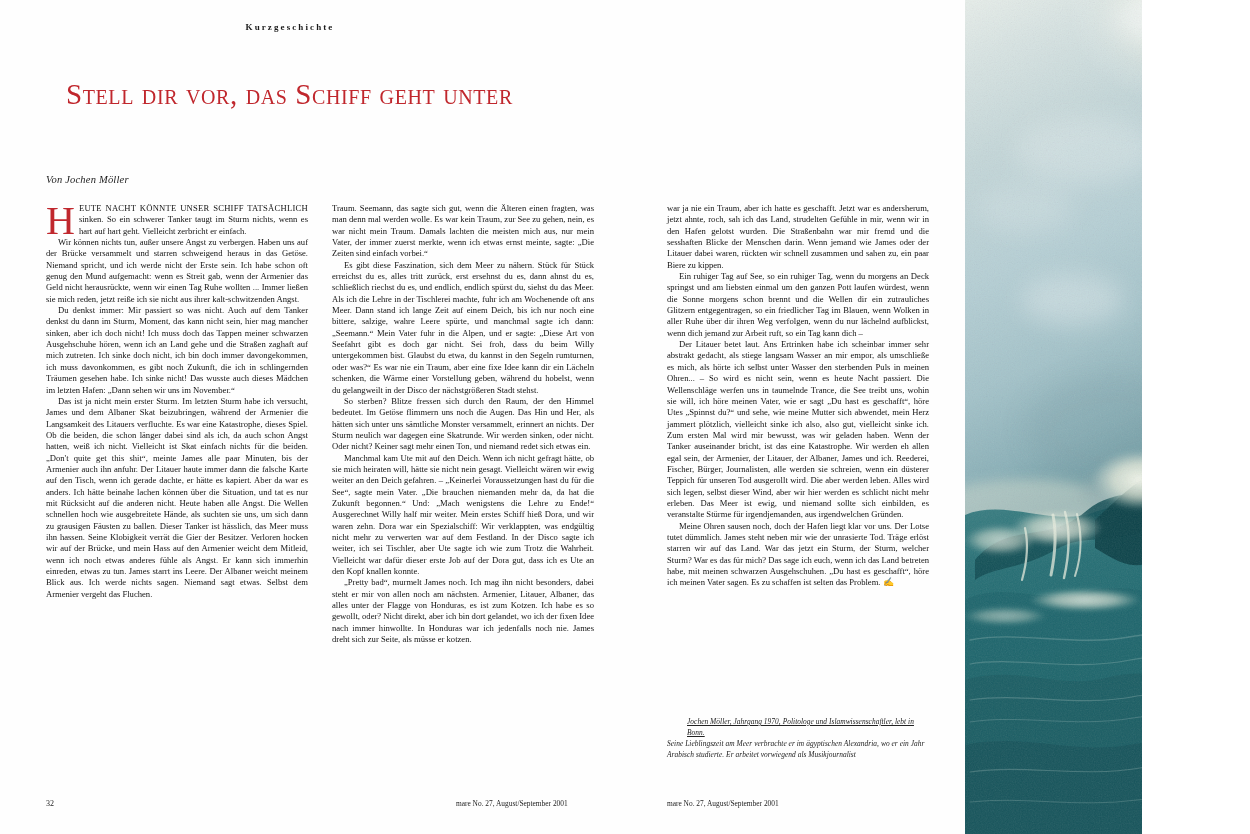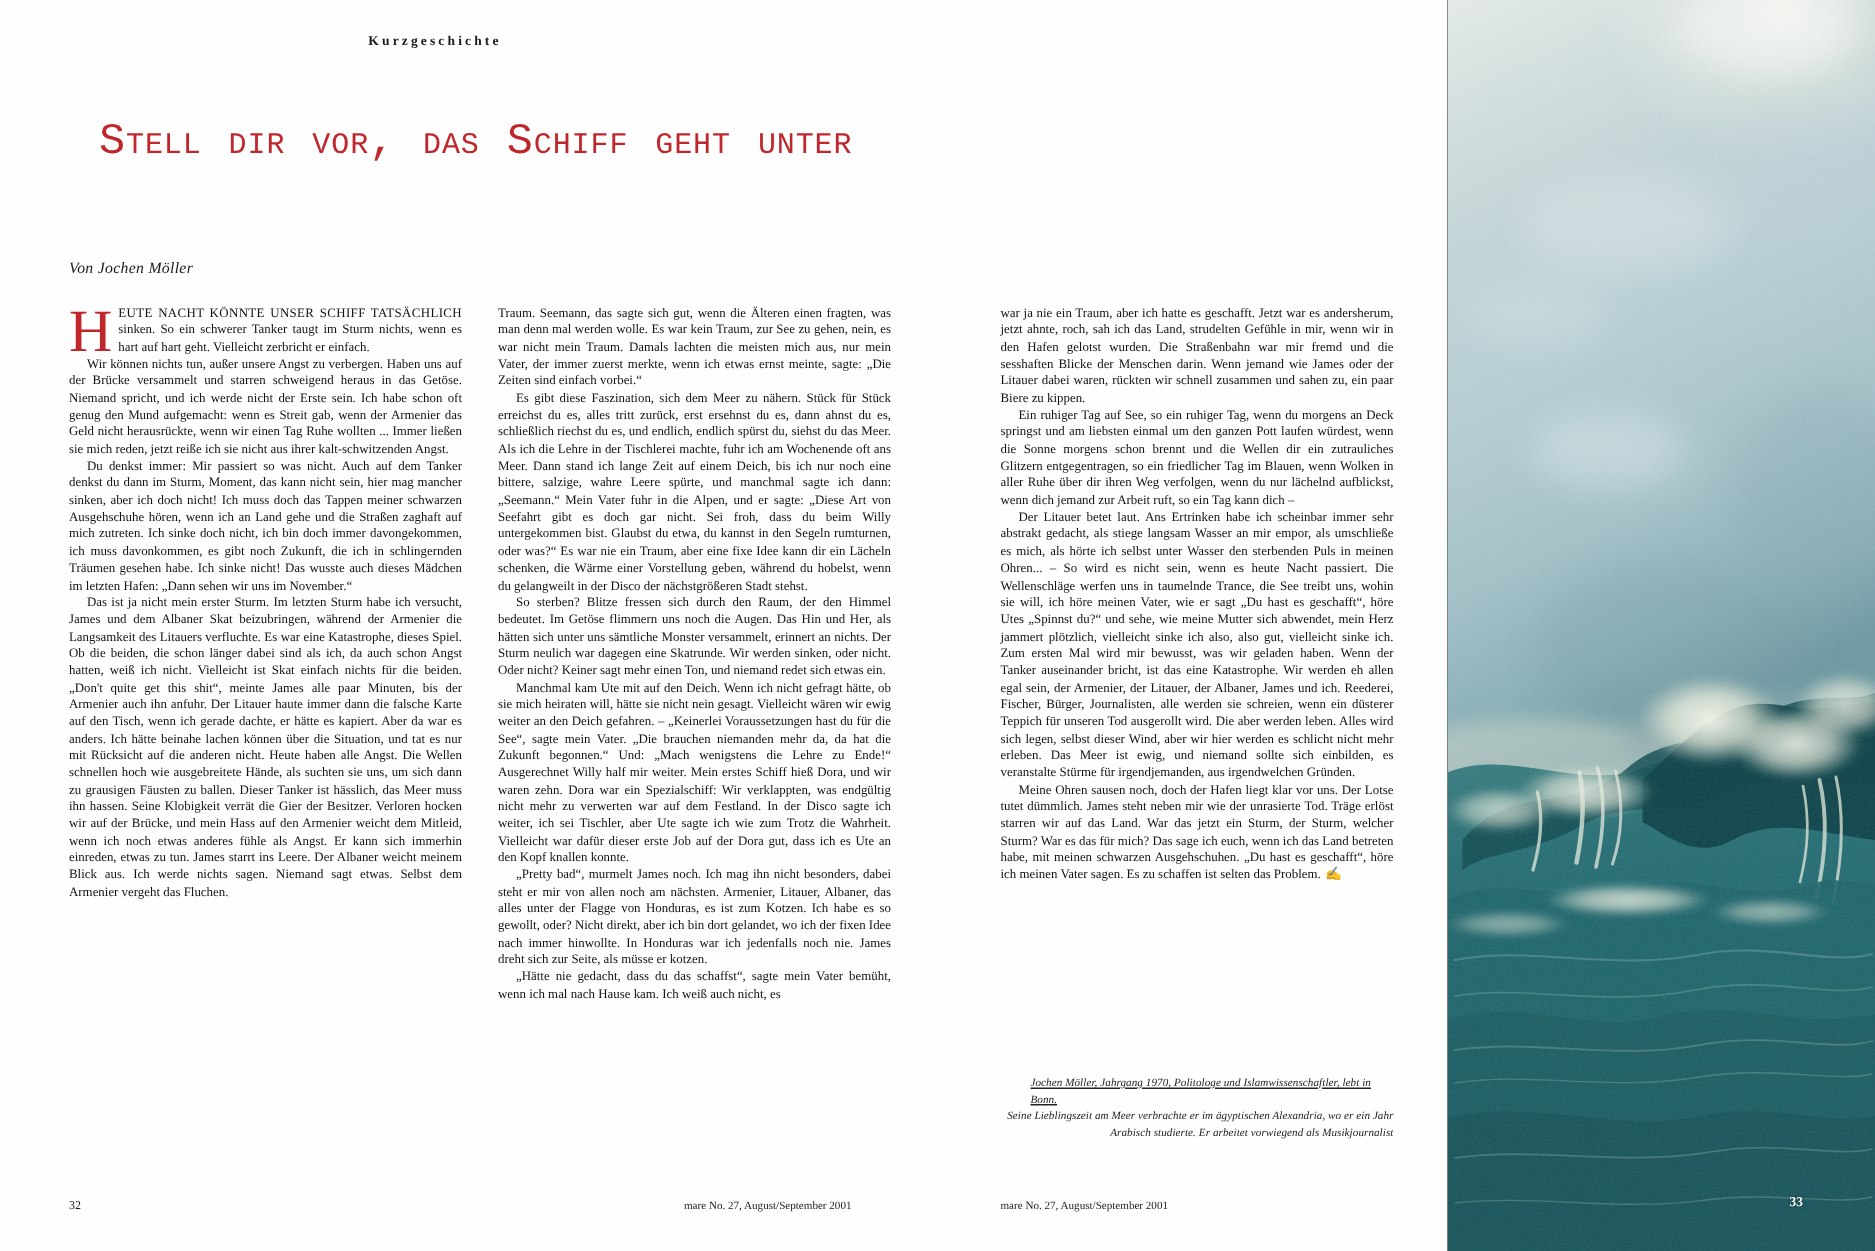--- a/index.html
+++ b/index.html
@@ -2,23 +2,23 @@
 <html><head>
 <meta charset="utf-8">
 <style>
   html, body {
     margin: 0;
     padding: 0;
     background: #ffffff;
   }
   .spread {
     position: relative;
-    width: 1250px;
+    width: 1142px;
     height: 834px;
-    background: #7f1d1d;
+    background: #e5e5e5;
     overflow: hidden;
     font-family: "Liberation Serif", "DejaVu Serif", serif;
   }
 
   
   .pages {
     position: absolute;
     left: 0; top: 0;
     width: 965px;
     height: 834px;
@@ -35,21 +35,21 @@
     font-weight: bold;
     font-size: 9px;
     letter-spacing: 2.1px;
     color: #1a1a1a;
   }
 
   .headline {
     position: absolute;
     top: 78px;
     left: 66px;
-    font-family: Liberation Mono, monospace;
+    font-family: Liberation Serif, serif;
     font-size: 29px;
     font-weight: normal;
     letter-spacing: 0.6px;
     color: #c0272d;
     font-variant: small-caps;
     white-space: nowrap;
   }
 
   .byline {
     position: absolute;
@@ -118,21 +118,21 @@
     font-size: 7.4px;
     line-height: 11px;
     color: #222;
     letter-spacing: 0.05px;
   }
   .bio .line1 {
     text-decoration: underline;
     display: block;
     margin-left: 20px;
   }
-  .bio .line2 { display: block; text-align: right; }
+  .bio .line2 { display: block; }
 
   
   .folio {
     position: absolute;
     bottom: 26px;
     font-size: 8px;
     color: #1c1c1c;
   }
   .folio-left-num { left: 46px; }
   .folio-left-src { left: 456px; font-size: 7.4px; }
@@ -193,21 +193,20 @@
       <p>Du denkst immer: Mir passiert so was nicht. Auch auf dem Tanker denkst du dann im Sturm, Moment, das kann nicht sein, hier mag mancher sinken, aber ich doch nicht! Ich muss doch das Tappen meiner schwarzen Ausgehschuhe hören, wenn ich an Land gehe und die Straßen zaghaft auf mich zutreten. Ich sinke doch nicht, ich bin doch immer davongekommen, ich muss davonkommen, es gibt noch Zukunft, die ich in schlingernden Träumen gesehen habe. Ich sinke nicht! Das wusste auch dieses Mädchen im letzten Hafen: „Dann sehen wir uns im November.“</p>
       <p>Das ist ja nicht mein erster Sturm. Im letzten Sturm habe ich versucht, James und dem Albaner Skat beizubringen, während der Armenier die Langsamkeit des Litauers verfluchte. Es war eine Katastrophe, dieses Spiel. Ob die beiden, die schon länger dabei sind als ich, da auch schon Angst hatten, weiß ich nicht. Vielleicht ist Skat einfach nichts für die beiden. „Don't quite get this shit“, meinte James alle paar Minuten, bis der Armenier auch ihn anfuhr. Der Litauer haute immer dann die falsche Karte auf den Tisch, wenn ich gerade dachte, er hätte es kapiert. Aber da war es anders. Ich hätte beinahe lachen können über die Situation, und tat es nur mit Rücksicht auf die anderen nicht. Heute haben alle Angst. Die Wellen schnellen hoch wie ausgebreitete Hände, als suchten sie uns, um sich dann zu grausigen Fäusten zu ballen. Dieser Tanker ist hässlich, das Meer muss ihn hassen. Seine Klobigkeit verrät die Gier der Besitzer. Verloren hocken wir auf der Brücke, und mein Hass auf den Armenier weicht dem Mitleid, wenn ich noch etwas anderes fühle als Angst. Er kann sich immerhin einreden, etwas zu tun. James starrt ins Leere. Der Albaner weicht meinem Blick aus. Ich werde nichts sagen. Niemand sagt etwas. Selbst dem Armenier vergeht das Fluchen.</p>
     </div>
 
     <div class="col" id="col2">
       <p class="noindent">Traum. Seemann, das sagte sich gut, wenn die Älteren einen fragten, was man denn mal werden wolle. Es war kein Traum, zur See zu gehen, nein, es war nicht mein Traum. Damals lachten die meisten mich aus, nur mein Vater, der immer zuerst merkte, wenn ich etwas ernst meinte, sagte: „Die Zeiten sind einfach vorbei.“</p>
       <p>Es gibt diese Faszination, sich dem Meer zu nähern. Stück für Stück erreichst du es, alles tritt zurück, erst ersehnst du es, dann ahnst du es, schließlich riechst du es, und endlich, endlich spürst du, siehst du das Meer. Als ich die Lehre in der Tischlerei machte, fuhr ich am Wochenende oft ans Meer. Dann stand ich lange Zeit auf einem Deich, bis ich nur noch eine bittere, salzige, wahre Leere spürte, und manchmal sagte ich dann: „Seemann.“ Mein Vater fuhr in die Alpen, und er sagte: „Diese Art von Seefahrt gibt es doch gar nicht. Sei froh, dass du beim Willy untergekommen bist. Glaubst du etwa, du kannst in den Segeln rumturnen, oder was?“ Es war nie ein Traum, aber eine fixe Idee kann dir ein Lächeln schenken, die Wärme einer Vorstellung geben, während du hobelst, wenn du gelangweilt in der Disco der nächstgrößeren Stadt stehst.</p>
       <p>So sterben? Blitze fressen sich durch den Raum, der den Himmel bedeutet. Im Getöse flimmern uns noch die Augen. Das Hin und Her, als hätten sich unter uns sämtliche Monster versammelt, erinnert an nichts. Der Sturm neulich war dagegen eine Skatrunde. Wir werden sinken, oder nicht. Oder nicht? Keiner sagt mehr einen Ton, und niemand redet sich etwas ein.</p>
       <p>Manchmal kam Ute mit auf den Deich. Wenn ich nicht gefragt hätte, ob sie mich heiraten will, hätte sie nicht nein gesagt. Vielleicht wären wir ewig weiter an den Deich gefahren. – „Keinerlei Voraussetzungen hast du für die See“, sagte mein Vater. „Die brauchen niemanden mehr da, da hat die Zukunft begonnen.“ Und: „Mach wenigstens die Lehre zu Ende!“ Ausgerechnet Willy half mir weiter. Mein erstes Schiff hieß Dora, und wir waren zehn. Dora war ein Spezialschiff: Wir verklappten, was endgültig nicht mehr zu verwerten war auf dem Festland. In der Disco sagte ich weiter, ich sei Tischler, aber Ute sagte ich wie zum Trotz die Wahrheit. Vielleicht war dafür dieser erste Job auf der Dora gut, dass ich es Ute an den Kopf knallen konnte.</p>
       <p>„Pretty bad“, murmelt James noch. Ich mag ihn nicht besonders, dabei steht er mir von allen noch am nächsten. Armenier, Litauer, Albaner, das alles unter der Flagge von Honduras, es ist zum Kotzen. Ich habe es so gewollt, oder? Nicht direkt, aber ich bin dort gelandet, wo ich der fixen Idee nach immer hinwollte. In Honduras war ich jedenfalls noch nie. James dreht sich zur Seite, als müsse er kotzen.</p>
-      <p>„Hätte nie gedacht, dass du das schaffst“, sagte mein Vater bemüht, wenn ich mal nach Hause kam. Ich weiß auch nicht, es</p>
     </div>
 
     <div class="col" id="col3">
       <p class="noindent">war ja nie ein Traum, aber ich hatte es geschafft. Jetzt war es andersherum, jetzt ahnte, roch, sah ich das Land, strudelten Gefühle in mir, wenn wir in den Hafen gelotst wurden. Die Straßenbahn war mir fremd und die sesshaften Blicke der Menschen darin. Wenn jemand wie James oder der Litauer dabei waren, rückten wir schnell zusammen und sahen zu, ein paar Biere zu kippen.</p>
       <p>Ein ruhiger Tag auf See, so ein ruhiger Tag, wenn du morgens an Deck springst und am liebsten einmal um den ganzen Pott laufen würdest, wenn die Sonne morgens schon brennt und die Wellen dir ein zutrauliches Glitzern entgegentragen, so ein friedlicher Tag im Blauen, wenn Wolken in aller Ruhe über dir ihren Weg verfolgen, wenn du nur lächelnd aufblickst, wenn dich jemand zur Arbeit ruft, so ein Tag kann dich –</p>
       <p>Der Litauer betet laut. Ans Ertrinken habe ich scheinbar immer sehr abstrakt gedacht, als stiege langsam Wasser an mir empor, als umschließe es mich, als hörte ich selbst unter Wasser den sterbenden Puls in meinen Ohren... – So wird es nicht sein, wenn es heute Nacht passiert. Die Wellenschläge werfen uns in taumelnde Trance, die See treibt uns, wohin sie will, ich höre meinen Vater, wie er sagt „Du hast es geschafft“, höre Utes „Spinnst du?“ und sehe, wie meine Mutter sich abwendet, mein Herz jammert plötzlich, vielleicht sinke ich also, also gut, vielleicht sinke ich. Zum ersten Mal wird mir bewusst, was wir geladen haben. Wenn der Tanker auseinander bricht, ist das eine Katastrophe. Wir werden eh allen egal sein, der Armenier, der Litauer, der Albaner, James und ich. Reederei, Fischer, Bürger, Journalisten, alle werden sie schreien, wenn ein düsterer Teppich für unseren Tod ausgerollt wird. Die aber werden leben. Alles wird sich legen, selbst dieser Wind, aber wir hier werden es schlicht nicht mehr erleben. Das Meer ist ewig, und niemand sollte sich einbilden, es veranstalte Stürme für irgendjemanden, aus irgendwelchen Gründen.</p>
       <p><span>Meine Ohren sausen noch, doch der Hafen liegt klar vor uns. Der Lotse tutet dümmlich. James steht neben mir wie der unrasierte Tod. Träge erlöst starren wir auf das Land. War das jetzt ein Sturm, der Sturm, welcher Sturm? War es das für mich? Das sage ich euch, wenn ich das Land betreten habe, mit meinen schwarzen Ausgehschuhen. „Du hast es geschafft“, höre ich meinen Vater sagen. Es zu schaffen ist selten das Problem.</span><span class="endmark">✍</span></p>
     </div>
 
     <div class="bio">

